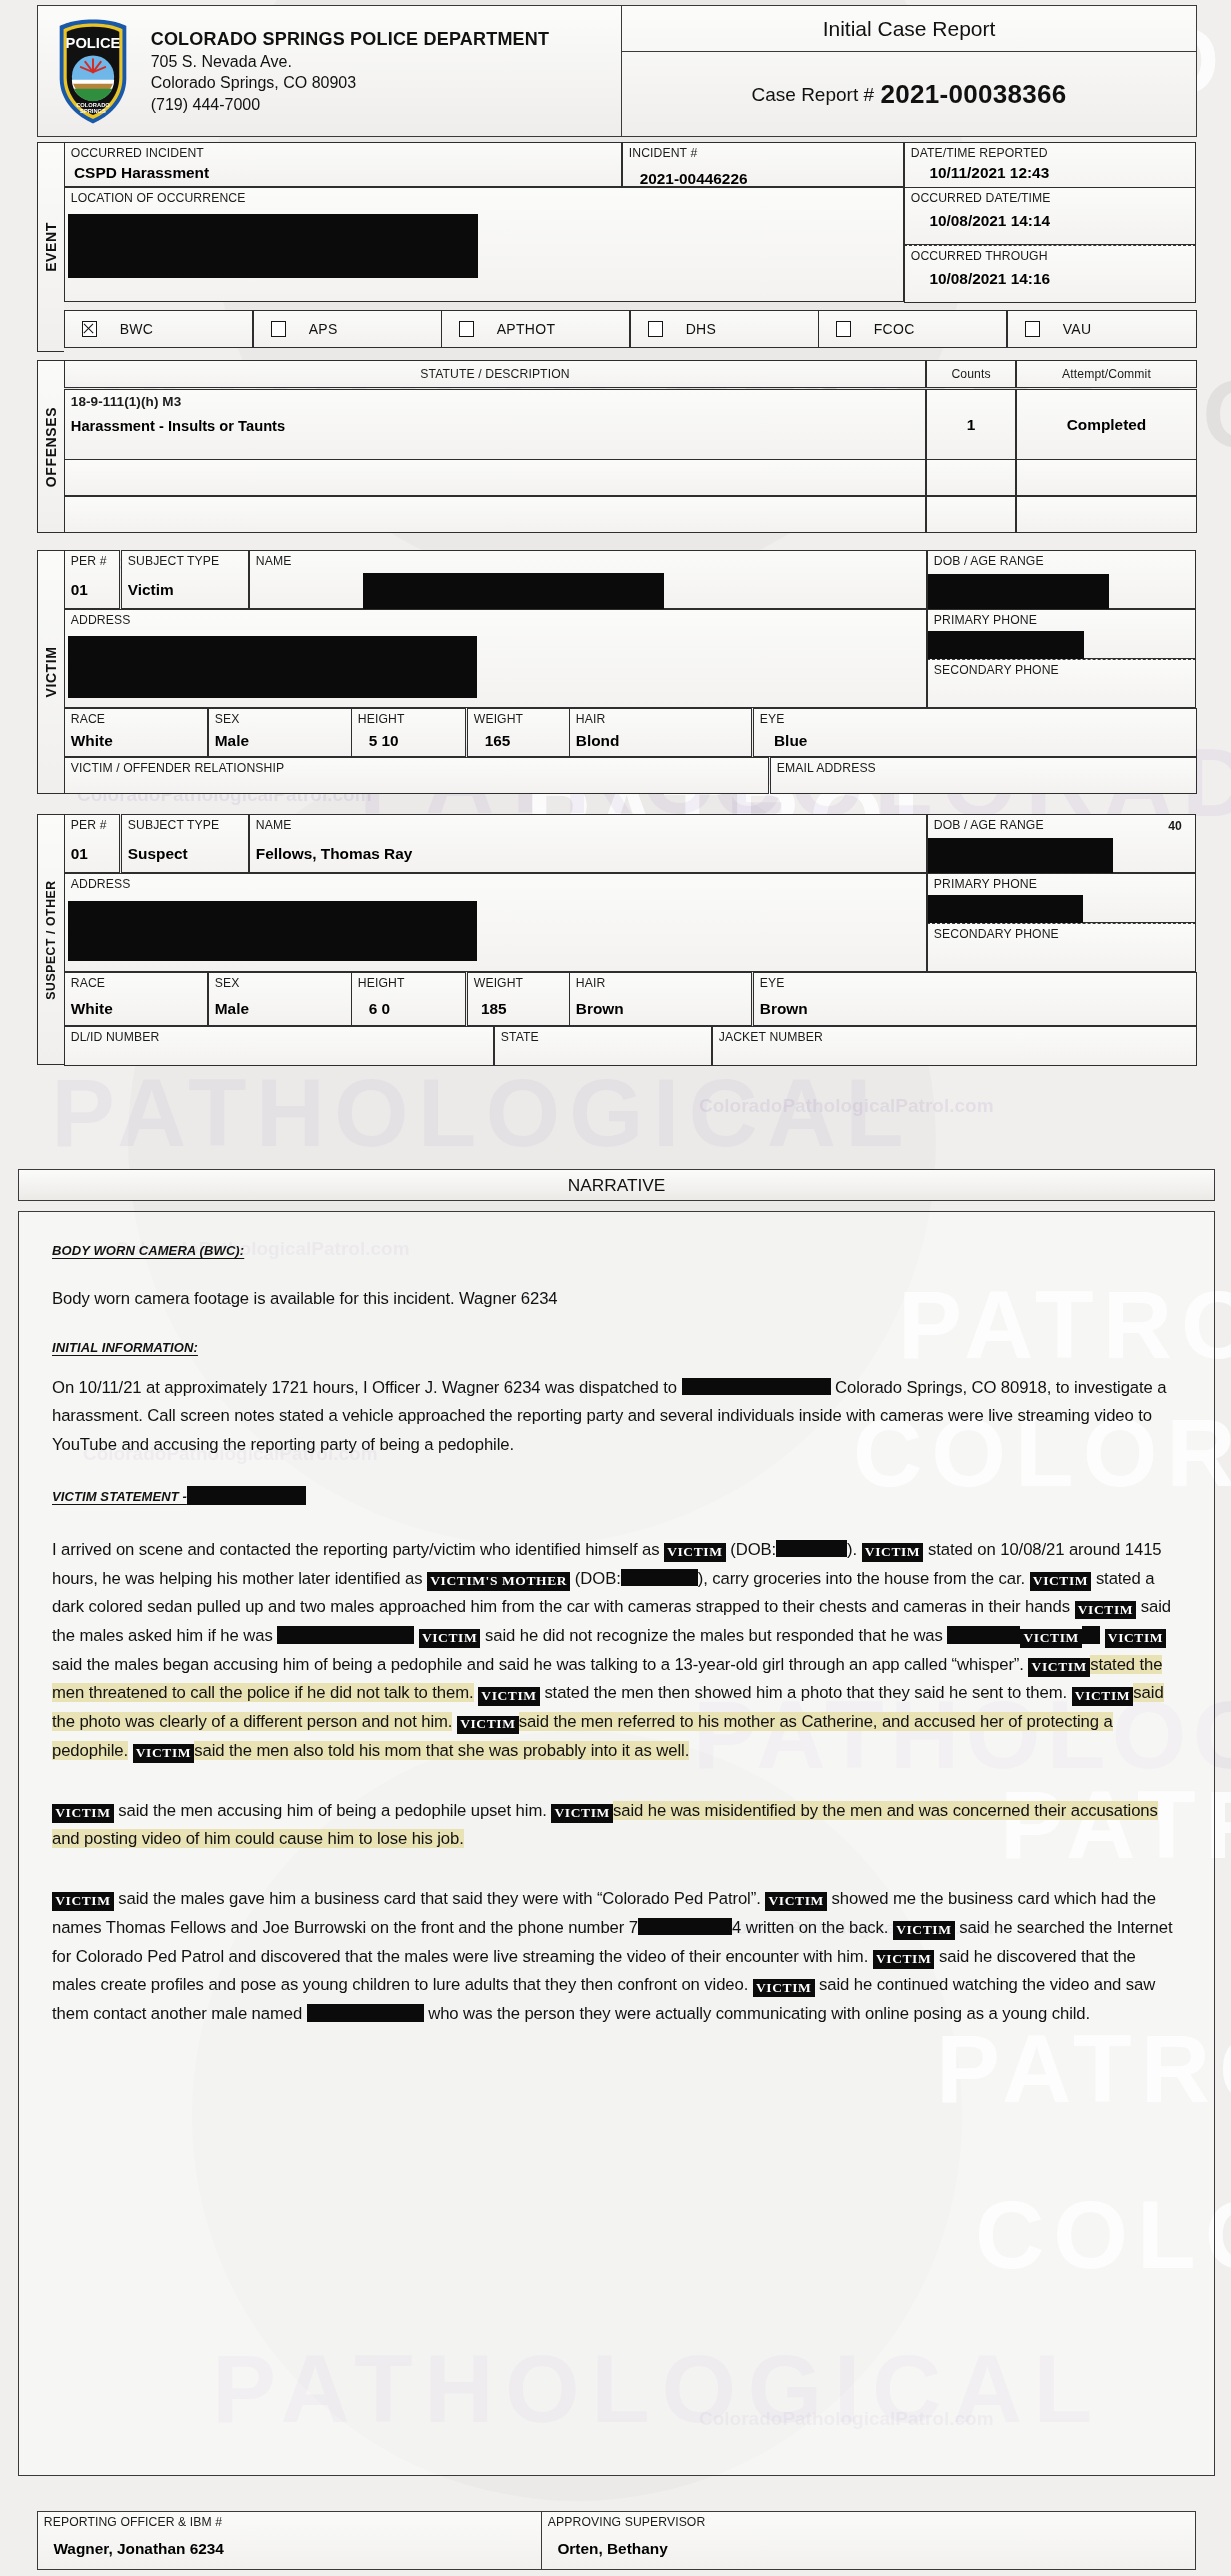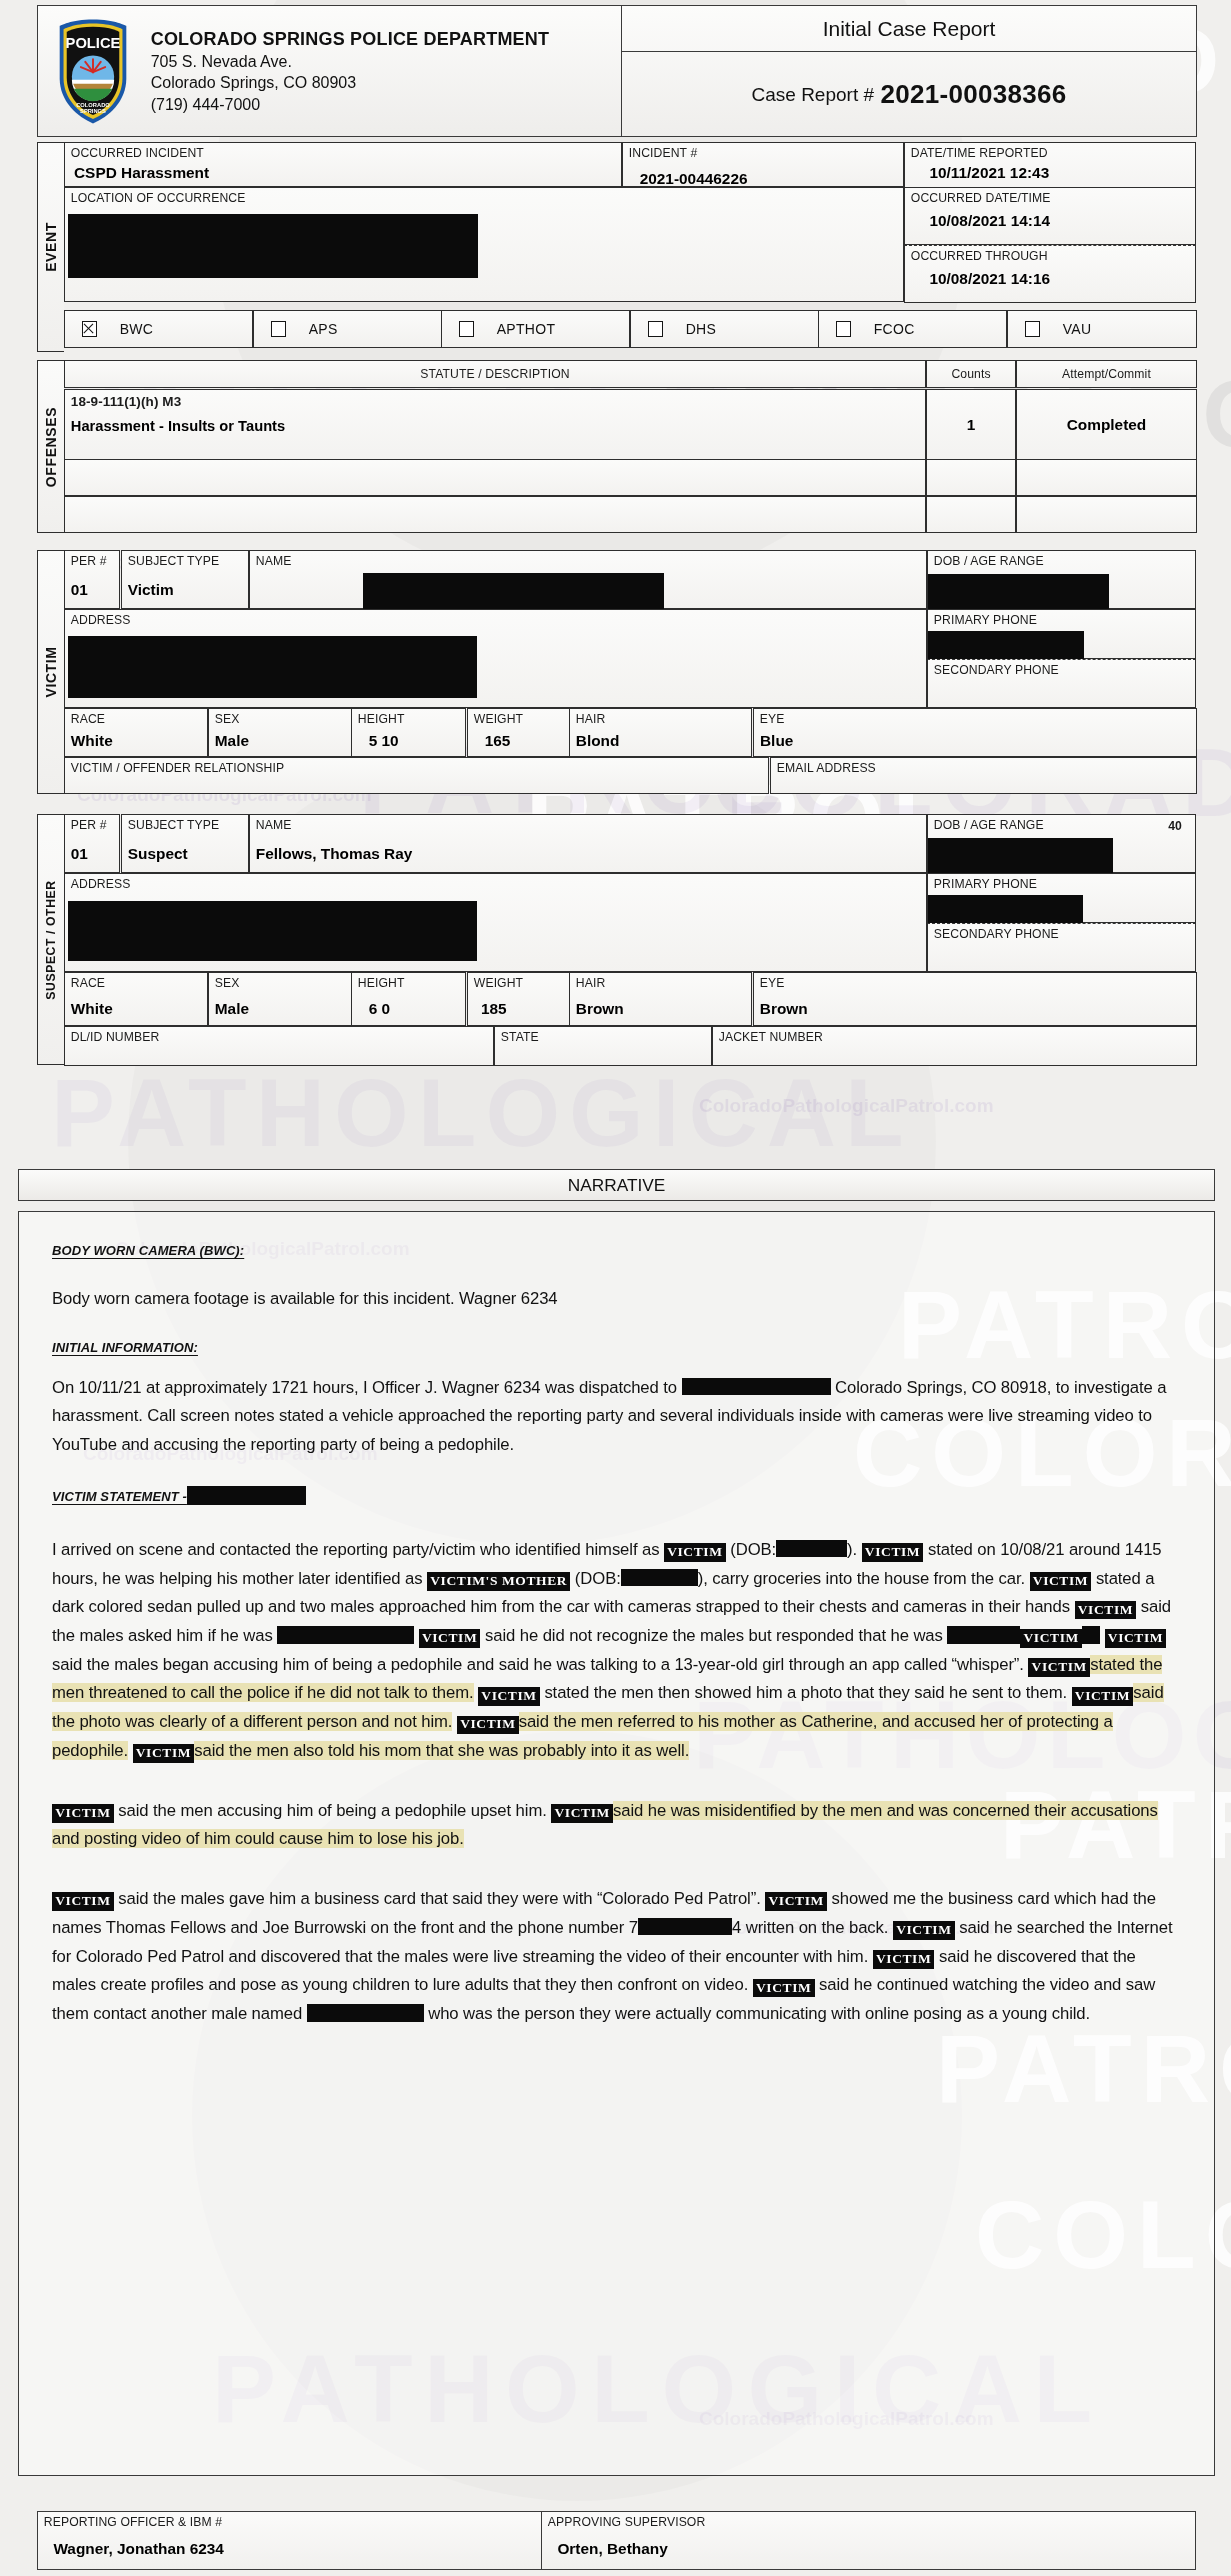--- a/index.html
+++ b/index.html
@@ -301,21 +301,21 @@
   <div class="cell" style="left:467px;top:708px;width:103px;height:49px;">
     <div class="lbl">WEIGHT</div>
     <div class="val" style="top:23px;left:16.7px;">165</div>
   </div>
   <div class="cell" style="left:569px;top:708px;width:183px;height:49px;">
     <div class="lbl">HAIR</div>
     <div class="val" style="top:23px;left:5.8px;">Blond</div>
   </div>
   <div class="cell" style="left:753px;top:708px;width:444px;height:49px;">
     <div class="lbl">EYE</div>
-    <div class="val" style="top:23px;left:6px;">Blue</div>
+    <div class="val" style="top:23px;left:20px;">Blue</div>
   </div>
 
   <div class="cell" style="left:64px;top:757px;width:705px;height:37px;">
     <div class="lbl">VICTIM / OFFENDER RELATIONSHIP</div>
   </div>
   <div class="cell" style="left:770px;top:757px;width:427px;height:37px;">
     <div class="lbl">EMAIL ADDRESS</div>
   </div>
 
   <div class="spine" style="left:37px;top:814px;width:27px;height:251px;">

